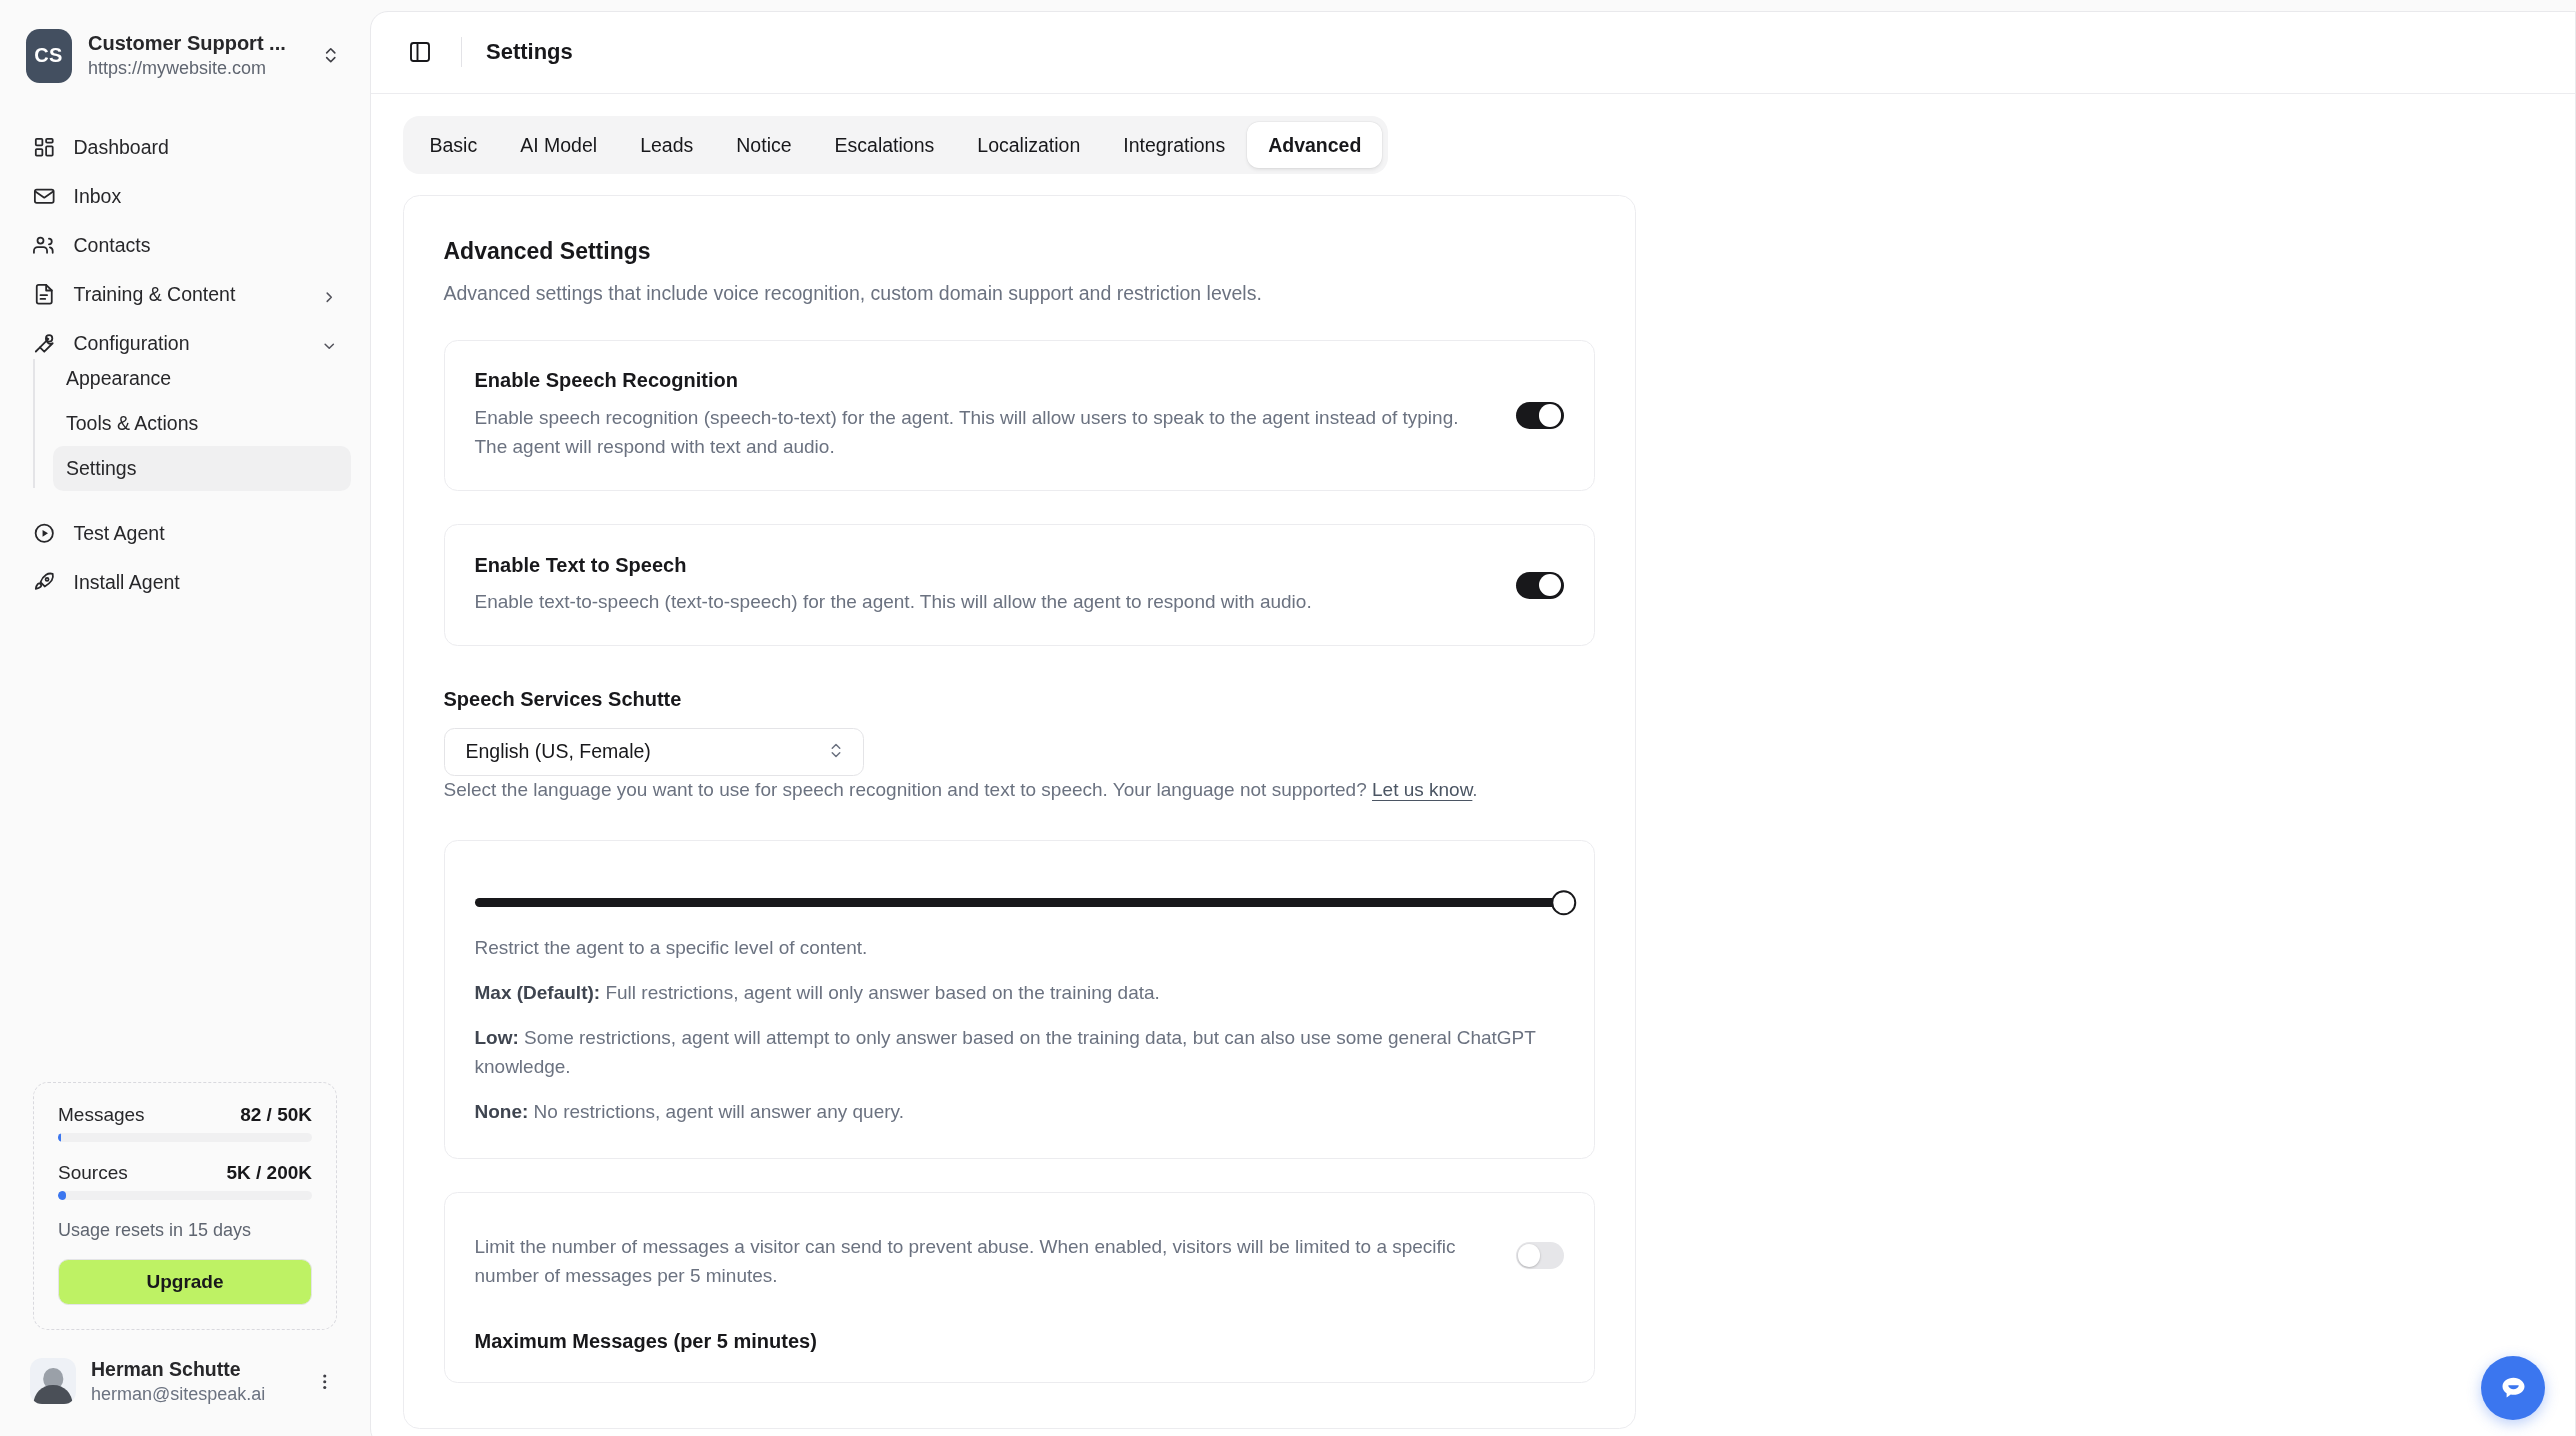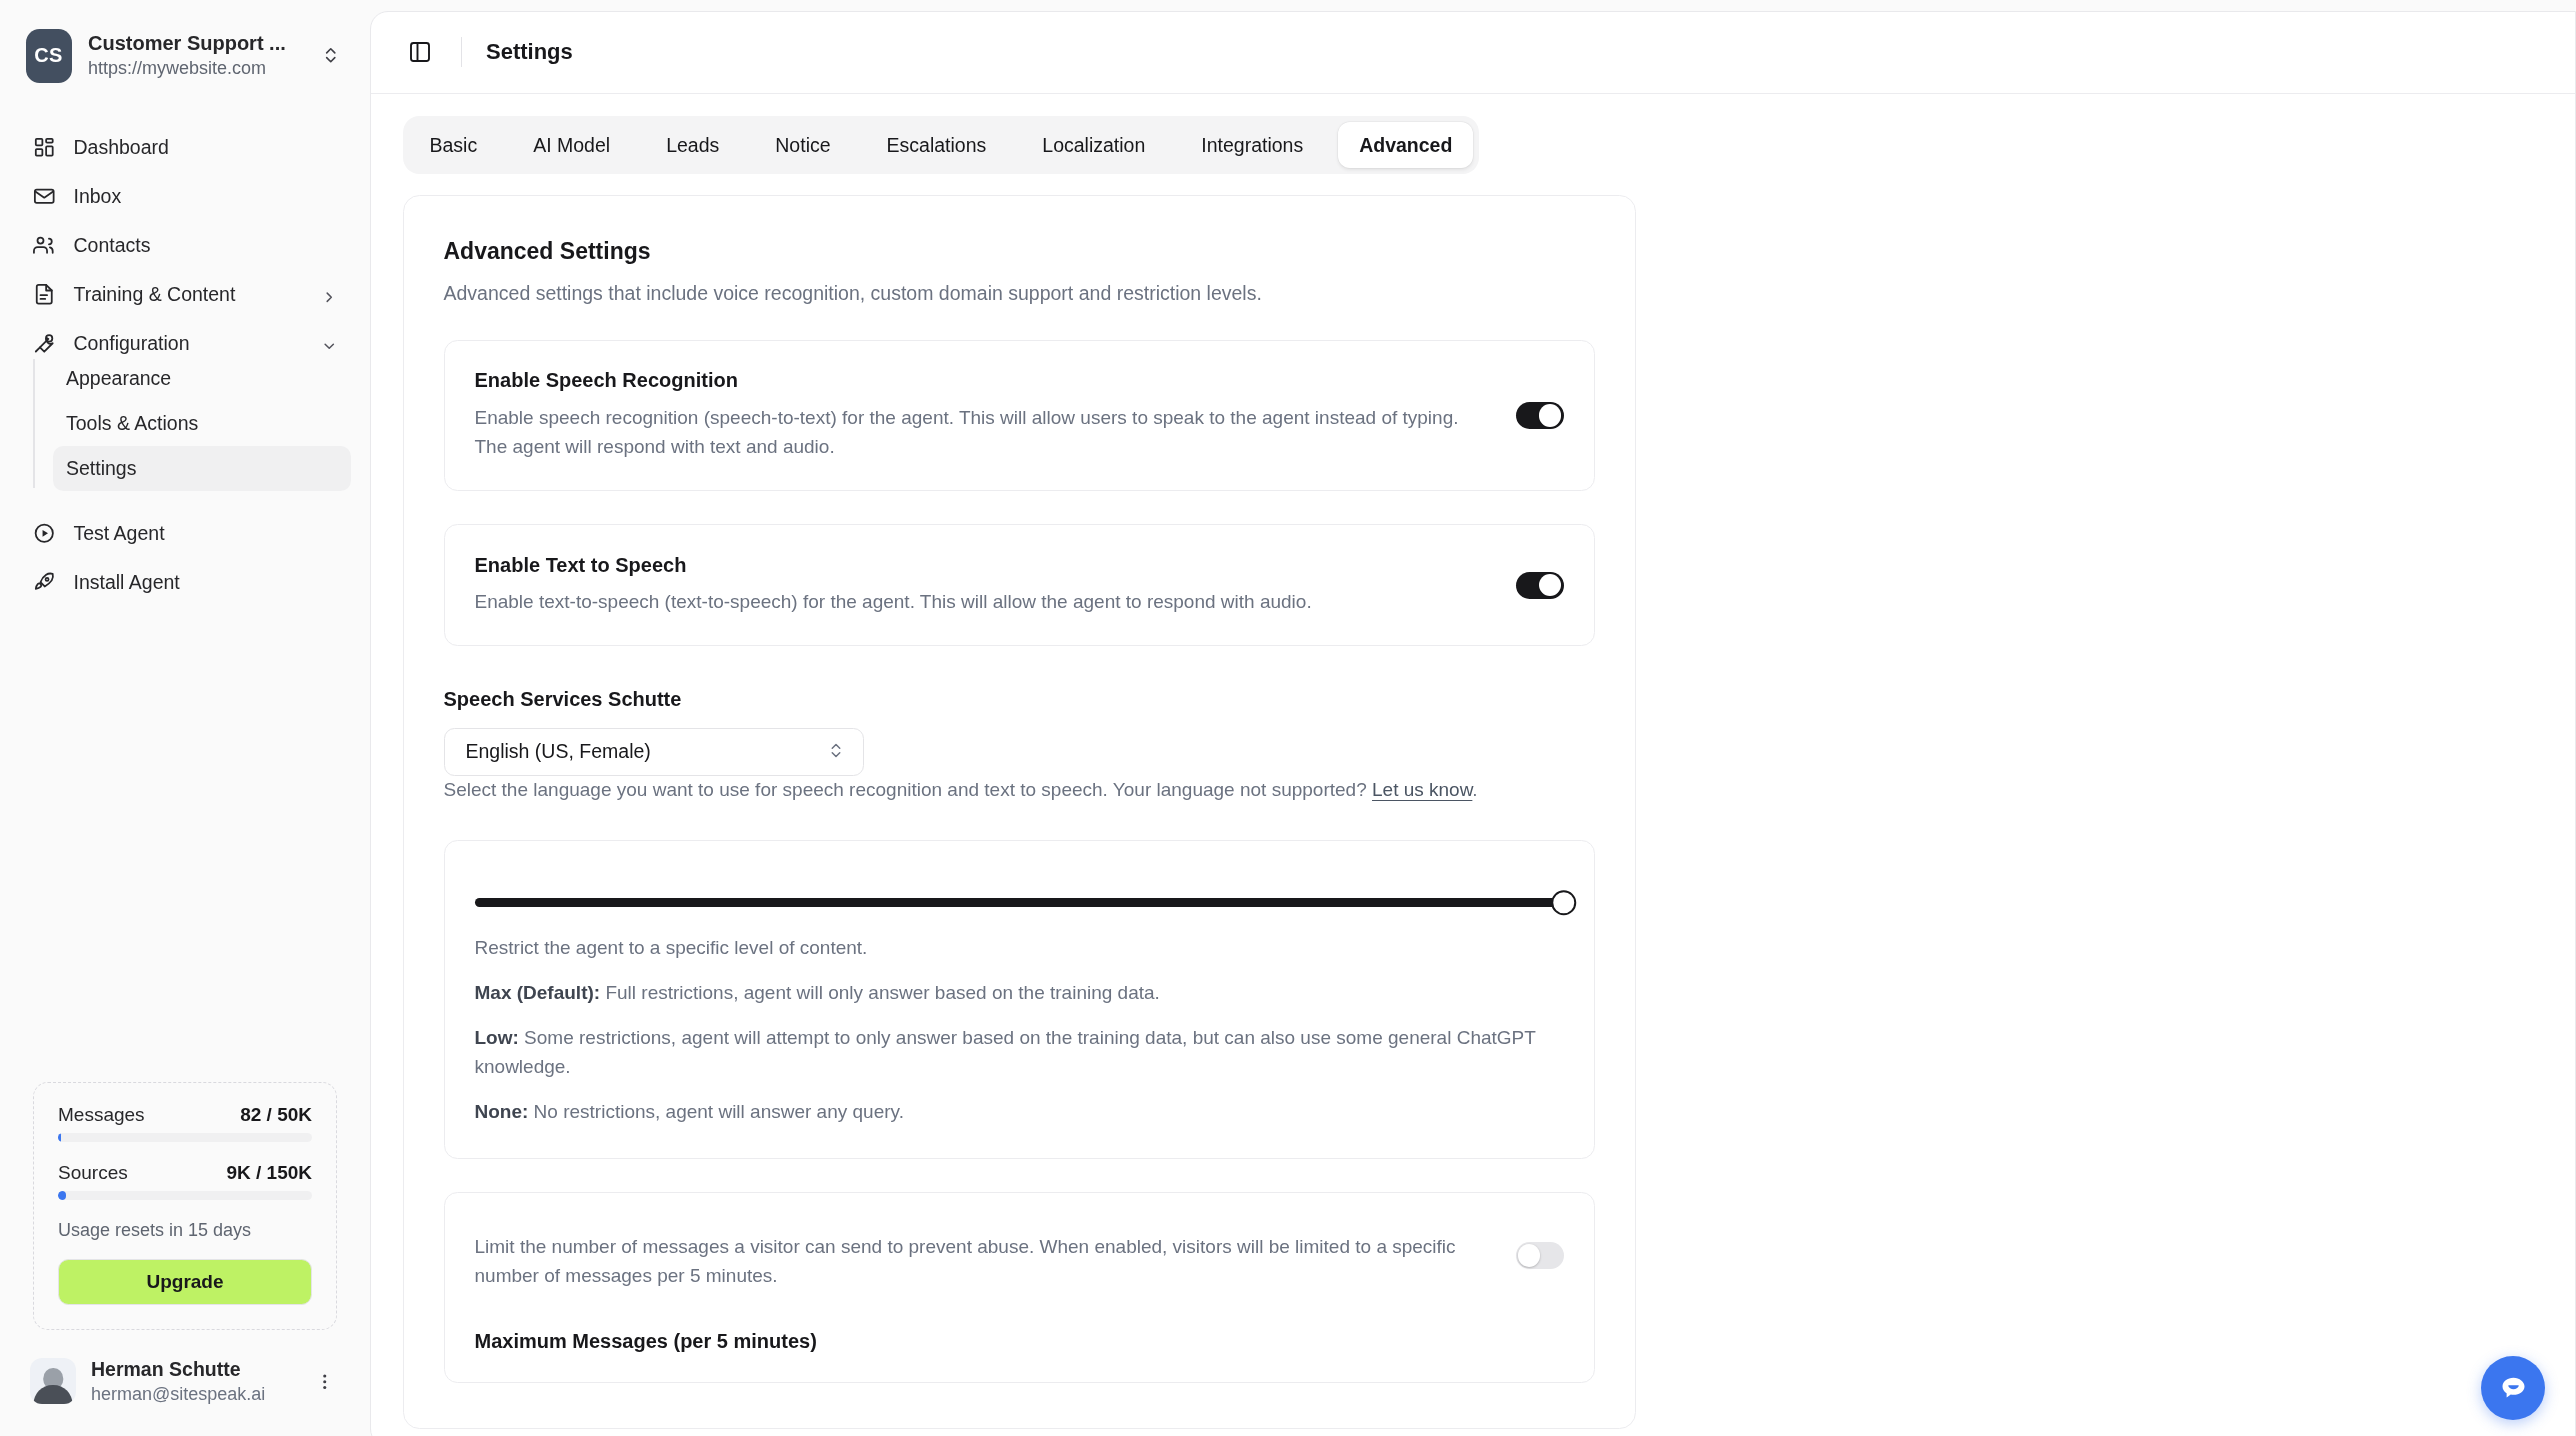--- a/index.html
+++ b/index.html
@@ -145,21 +145,21 @@
   .topbar-sep { width: 1.5px; height: 30px; background: #e3e3e7; margin: 0 24px; }
   .topbar-title { font-size: 22px; font-weight: 600; color: #18181b; }
 
   .content {
     flex: 1 1 auto; overflow: hidden; padding: 0;
   }
   .tabs-wrap { padding: 22.5px 31.5px 0 31.5px; }
   .tabs {
     display: inline-flex; align-items: center;
     background: #f4f4f5; border-radius: 16.5px; padding: 6px;
-    gap: 14px;
+    gap: 1px;
   }
   .tab {
     padding: 0 21px; height: 46px;
     display: flex; align-items: center;
     font-size: 19.5px; color: #18181b; font-weight: 500;
     border-radius: 12px; cursor: pointer; white-space: nowrap;
   }
   .tab.active {
     background: #fff; font-weight: 600;
     box-shadow: 0 1.5px 3.7px rgba(0,0,0,.08), 0 0 0 0.7px rgba(0,0,0,.04);
@@ -380,21 +380,21 @@
     <div class="usage-card">
       <div class="usage-row">
         <span class="u-label">Messages</span>
         <span class="u-val">82 / 50K</span>
       </div>
       <div class="bar">
           <i id="bar-msg" style="width: 1%; background: rgb(59, 118, 239);"></i>
         </div>
       <div class="usage-row">
         <span class="u-label">Sources</span>
-        <span class="u-val">9K / 150K</span>
+        <span class="u-val">5K / 200K</span>
       </div>
       <div class="bar">
           <i id="bar-src" style="width: 3.3%; background: rgb(59, 118, 239);"></i>
         </div>
       <div class="usage-reset">Usage resets in 15 days</div>
       <button class="upgrade-btn">Upgrade</button>
     </div>
 
     <div class="profile">
       <div class="pf-avatar">

